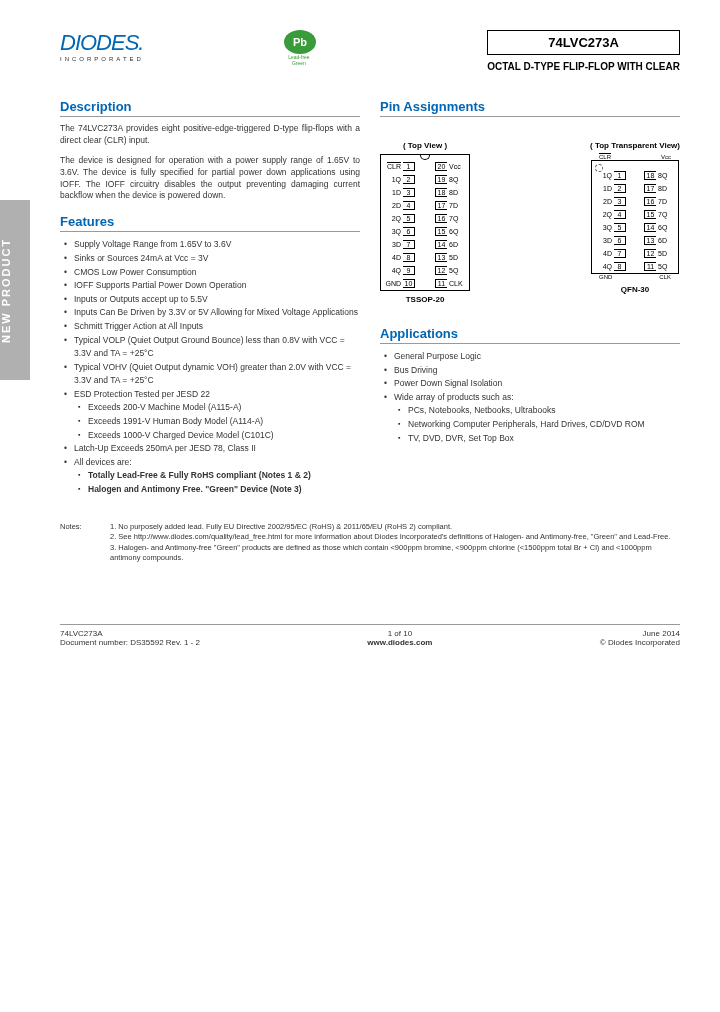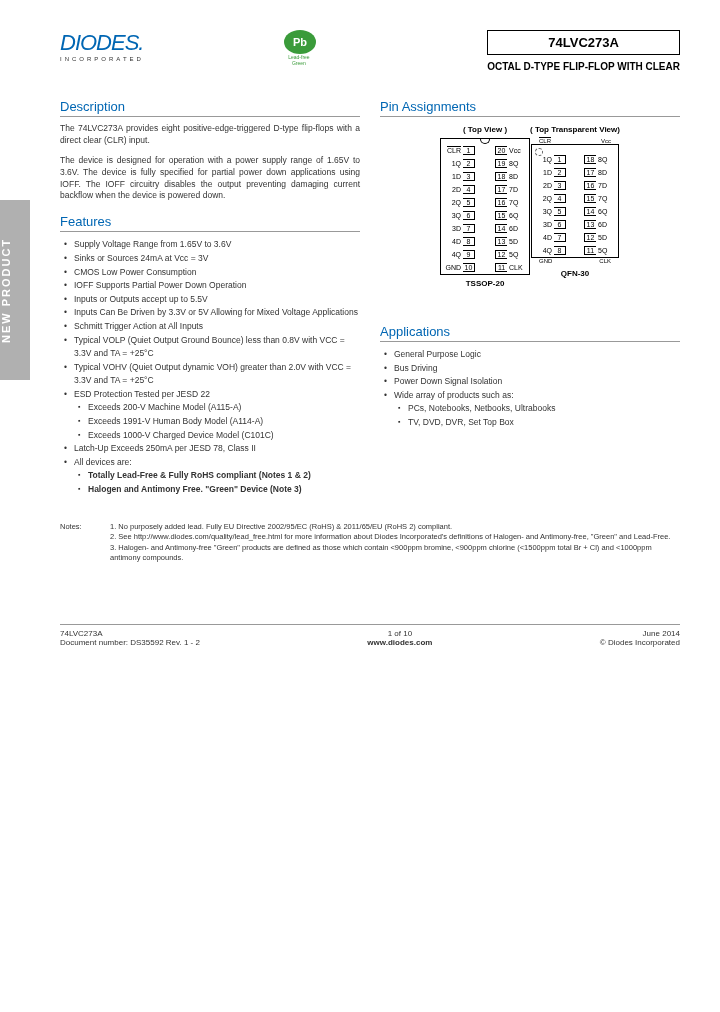--- a/index.html
+++ b/index.html
@@ -10,29 +10,29 @@
 .logo-area { display: flex; align-items: flex-start; gap: 140px; }
 .logo { color: #0066b3; font-size: 22px; font-weight: normal; font-style: italic; letter-spacing: -1px; }
 .logo-sub { font-size: 6px; letter-spacing: 3px; color: #333; display: block; font-style: normal; font-weight: normal; }
 .pb-badge { width: 30px; height: 30px; }
 .pb-circle { width: 32px; height: 24px; border-radius: 50%; background: #3a9b3a; color: #fff; display: flex; align-items: center; justify-content: center; font-size: 11px; font-weight: bold; margin: 0 auto; }
 .pb-text { font-size: 5px; text-align: center; color: #3a9b3a; }
 .part-box { border: 1px solid #000; padding: 4px 20px; font-size: 13px; font-weight: bold; text-align: center; }
 .subtitle { font-size: 10px; font-weight: bold; text-align: right; margin-top: 6px; }
 .content { display: flex; gap: 20px; margin-top: 10px; }
 .col { flex: 1; }
-.section-title { color: #0066b3; font-size: 13px; font-weight: normal; border-bottom: 1px solid #999; padding-bottom: 2px; margin-bottom: 6px; margin-top: 12px; }
+.section-title { color: #0066b3; font-size: 13px; font-weight: bold; border-bottom: 1px solid #999; padding-bottom: 2px; margin-bottom: 6px; margin-top: 12px; }
 .desc-text { font-size: 8.5px; line-height: 1.4; text-align: justify; margin-bottom: 8px; color: #333; }
 ul { list-style: none; padding-left: 0; }
 ul li { padding-left: 14px; position: relative; font-size: 8.5px; line-height: 1.6; color: #333; }
 ul li:before { content: "•"; position: absolute; left: 4px; }
 ul ul li:before { content: "▪"; font-size: 7px; }
 ul ul { padding-left: 14px; }
 .bold { font-weight: bold; }
-.pin-diagram { display: flex; justify-content: center; margin-top: 8px; }
+.pin-diagram { display: flex; justify-content: space-between; margin-top: 24px; }
 .pkg { text-align: center; }
 .pkg-label { font-size: 8px; font-weight: bold; margin-bottom: 4px; }
 .pin-row { display: flex; align-items: center; font-size: 7px; height: 13px; }
 .pin-left { width: 22px; text-align: right; padding-right: 2px; }
 .pin-num-l { width: 12px; text-align: center; border-right: 1px solid #000; border-top: 1px solid #000; border-bottom: 1px solid #000; }
 .pin-num-r { width: 12px; text-align: center; border-left: 1px solid #000; border-top: 1px solid #000; border-bottom: 1px solid #000; }
 .pin-right { width: 22px; text-align: left; padding-left: 2px; }
 .chip-outer { display: inline-block; }
 .pkg-name { font-size: 8px; font-weight: bold; margin-top: 4px; }
 .notch { width: 10px; height: 5px; border: 1px solid #000; border-top: none; border-radius: 0 0 10px 10px; margin: 0 auto; }
@@ -256,28 +256,29 @@
             </div>
             <div style="font-size:6px; display:flex; justify-content:space-between; padding:0 8px;">
               <span>GND</span>
               <span>CLK</span>
             </div>
           </div>
           <div class="pkg-name">QFN-30</div>
         </div>
       </div>
 
-      <div class="section-title" style="margin-top:36px;">Applications</div>
+      <div class="section-title" style="margin-top:22px;">Applications</div>
       <ul id="apps-list">
           <li>General Purpose Logic</li>
           <li>Bus Driving</li>
           <li>Power Down Signal Isolation</li>
           <li>Wide array of products such as:</li>
           <ul>
             <li>PCs, Notebooks, Netbooks, Ultrabooks</li>
+            <li>Networking Computer Peripherals, Hard Drives, CD/DVD ROM</li>
             <li>TV, DVD, DVR, Set Top Box</li>
           </ul>
         </ul>
     </div>
   </div>
 
   <div class="notes">
     <div class="notes-row">
       <div class="notes-label">Notes:</div>
       <div class="notes-body" id="notes-body">

